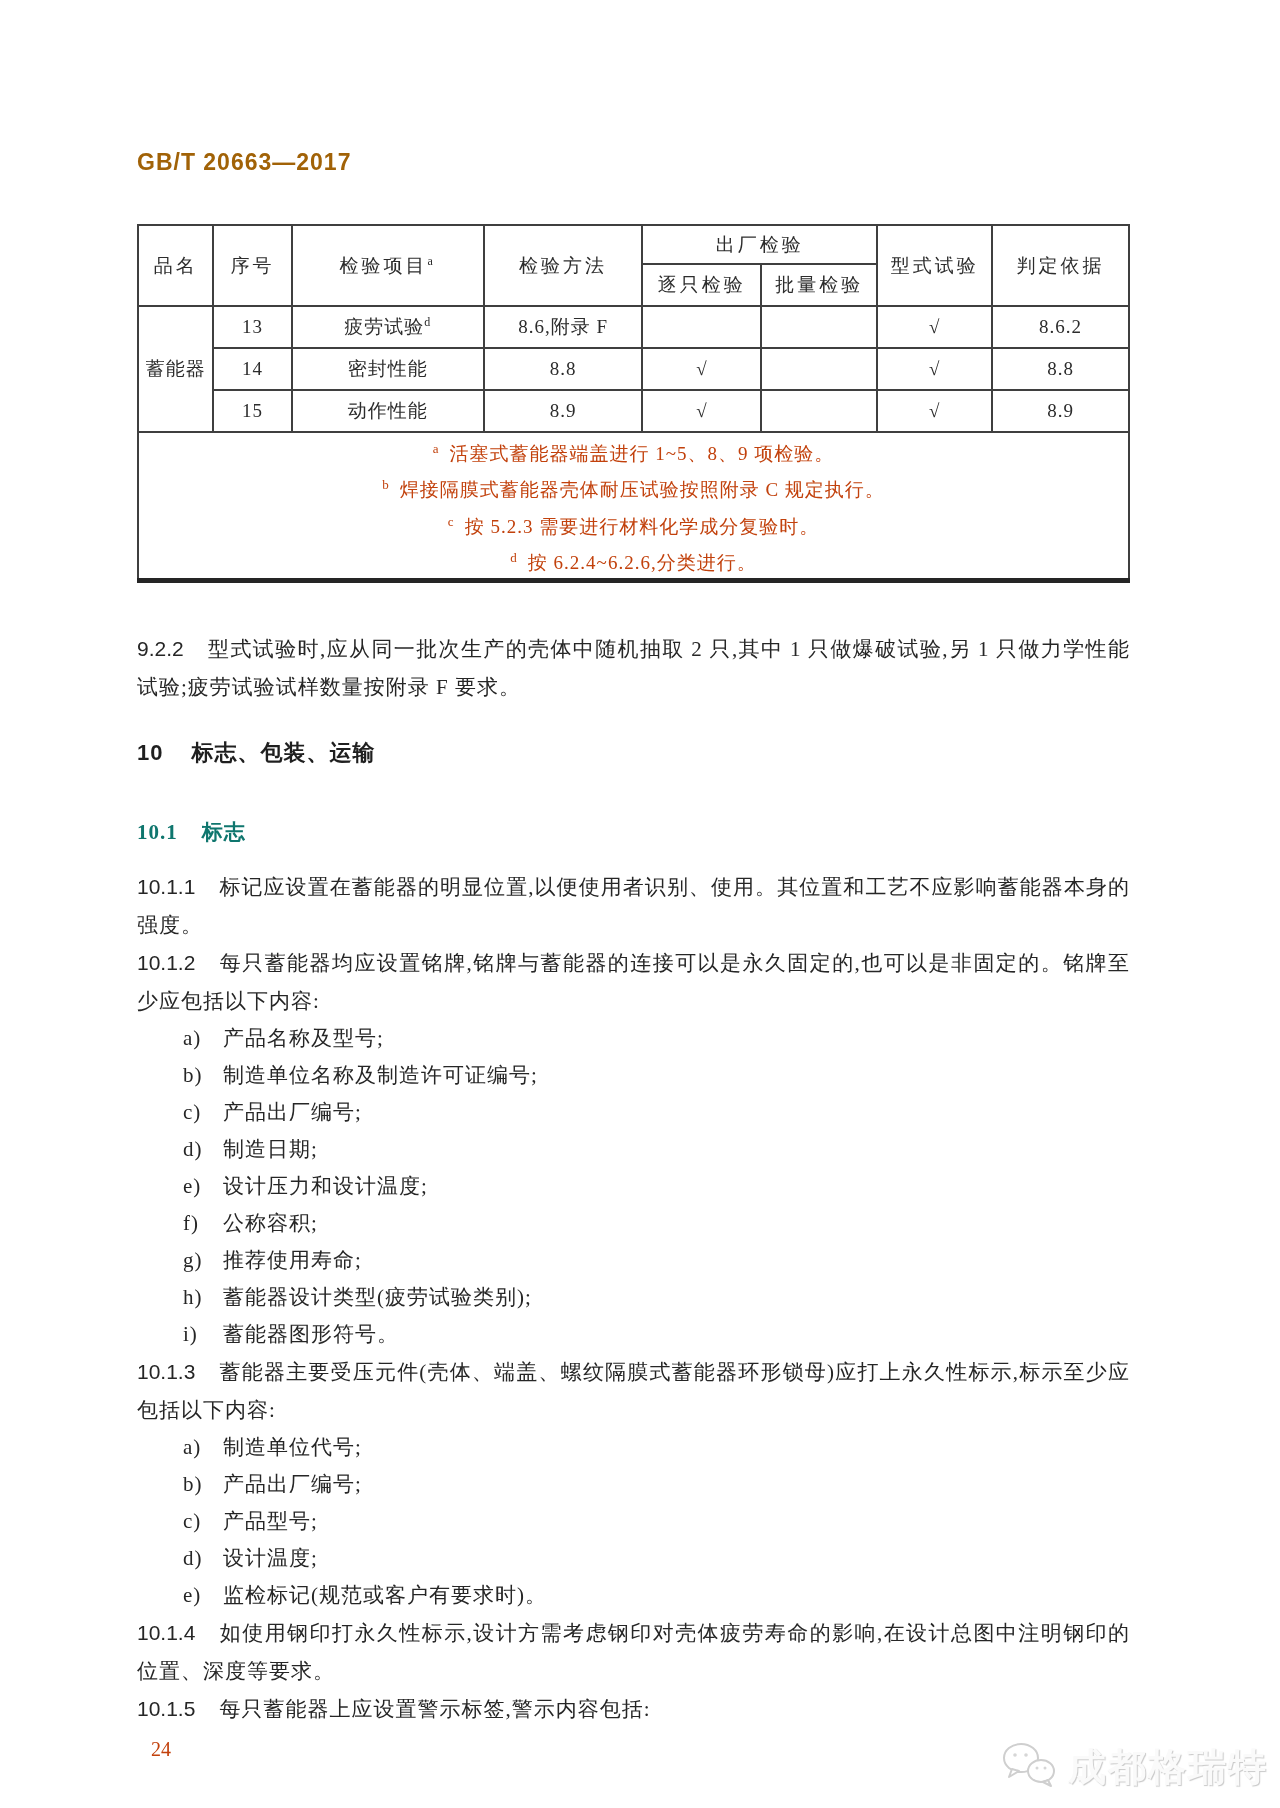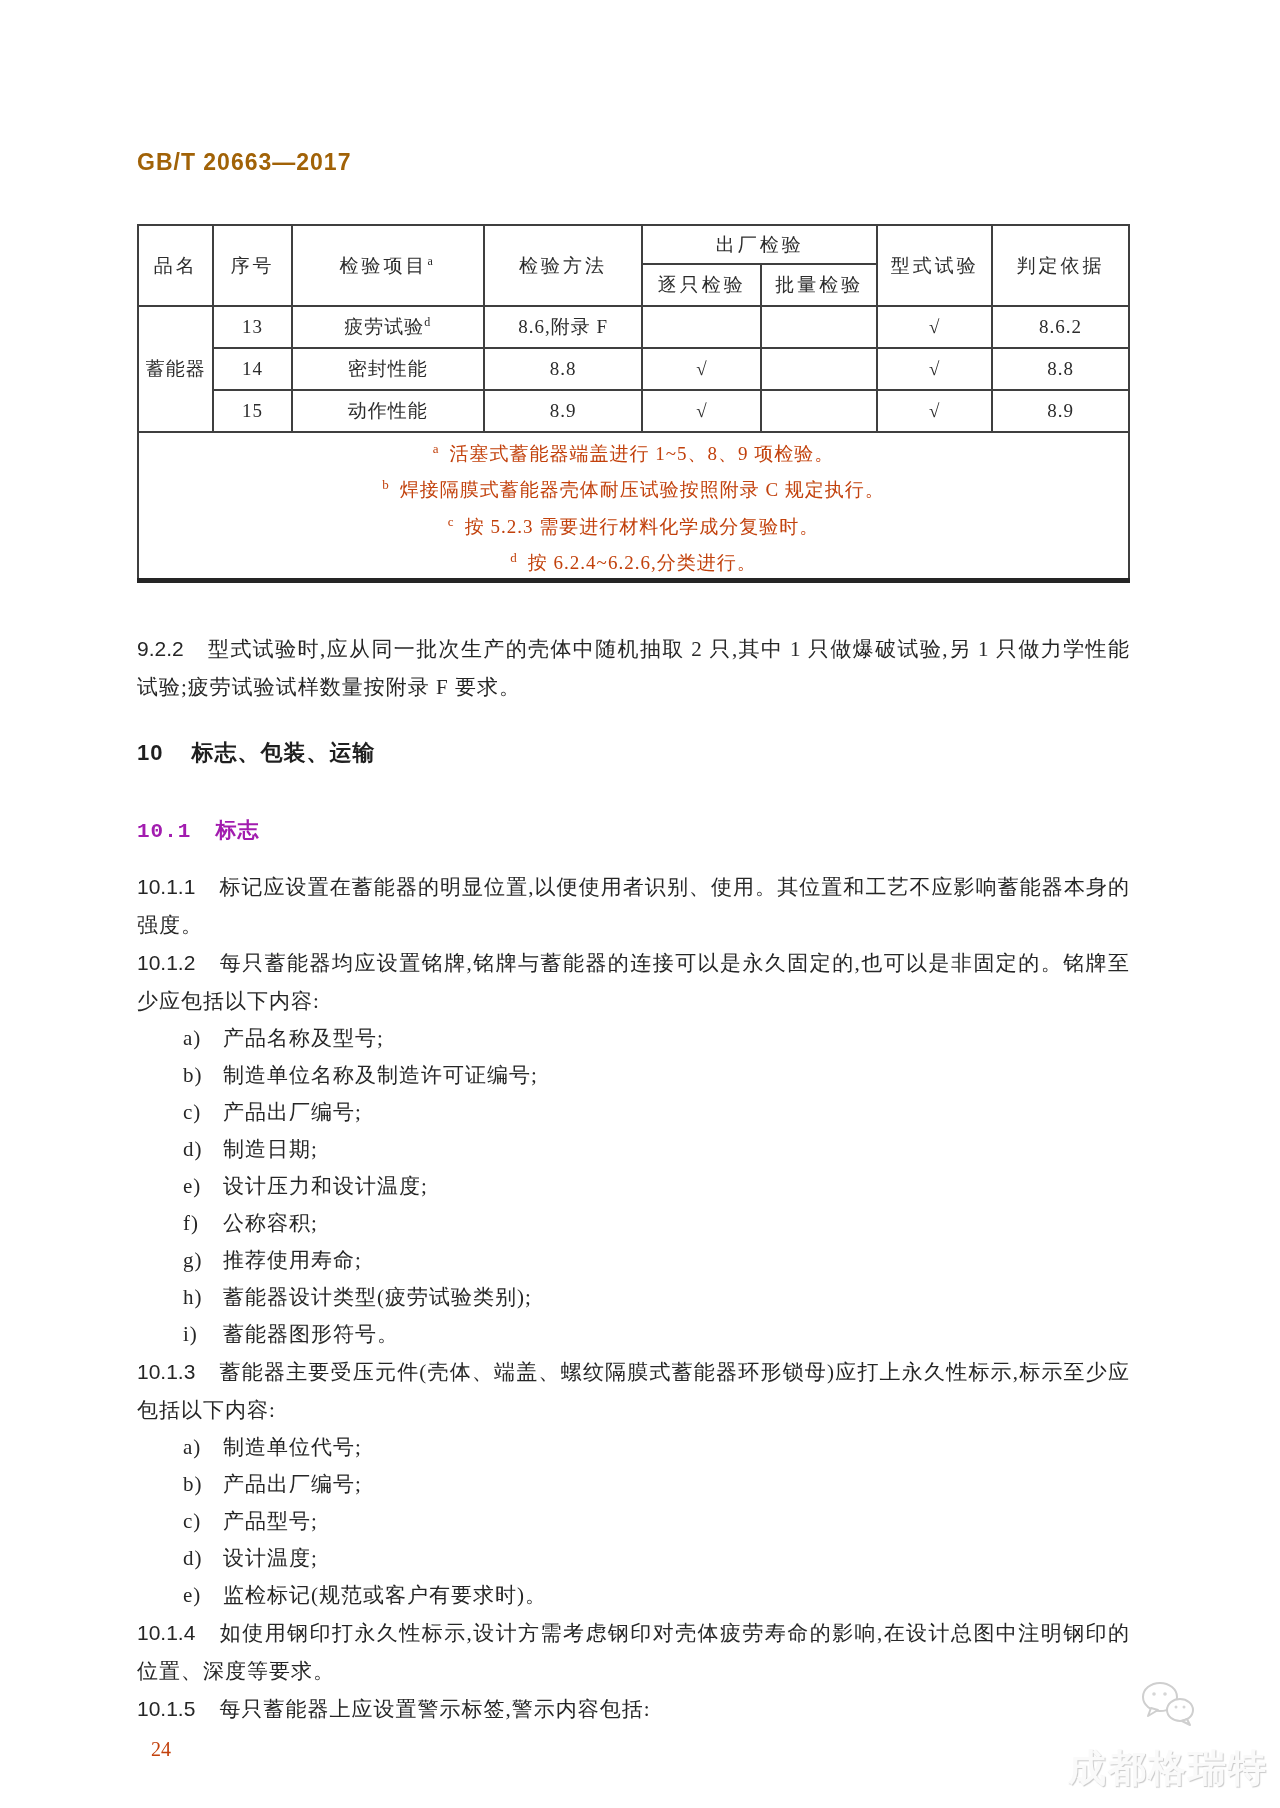--- a/index.html
+++ b/index.html
@@ -64,43 +64,42 @@
   }
   .p922{margin-top:47px;}
   .h10{
     margin-top:32px;height:30px;line-height:30px;
     font-family:"Liberation Sans","DejaVu Sans",sans-serif;
     font-weight:bold;font-size:22px;color:#1f1f1f;letter-spacing:1px;
   }
   .h10 .clause-num{margin-right:28px;}
   .h101{
     margin-top:50px;height:28px;line-height:28px;
-    font-family:Liberation Mono, monospace;
-    font-weight:bold;font-size:21px;color:#a21caf;letter-spacing:1px;
+    font-family:Liberation Serif, serif;
+    font-weight:bold;font-size:21px;color:#0f766e;letter-spacing:1px;
   }
   .h101 .clause-num{margin-right:24px;}
   .p1011{margin-top:22px;}
   .list{margin:0;}
   .list-item{
     padding-left:46px;height:37px;line-height:37px;
     font-size:21px;color:#262626;letter-spacing:1px;
   }
   .list-item .letter{
     display:inline-block;width:40px;
     font-family:"Liberation Serif","DejaVu Serif",serif;
   }
   .page-number{
     margin-top:10px;padding-left:14px;
     font-size:20px;color:#c2410c;
   }
   .watermark{
     position:absolute;right:12px;bottom:14px;
     display:flex;align-items:center;gap:10px;
     user-select:none;
-    flex-direction:column;
   }
   .wm-text{
     font-size:38px;font-weight:bold;letter-spacing:2px;
     color:#fafafa;
     text-shadow:1px 1px 1px #c9c9c9, -1px -1px 1px #ffffff;
   }
 </style>
 </head>
 <body>
 

